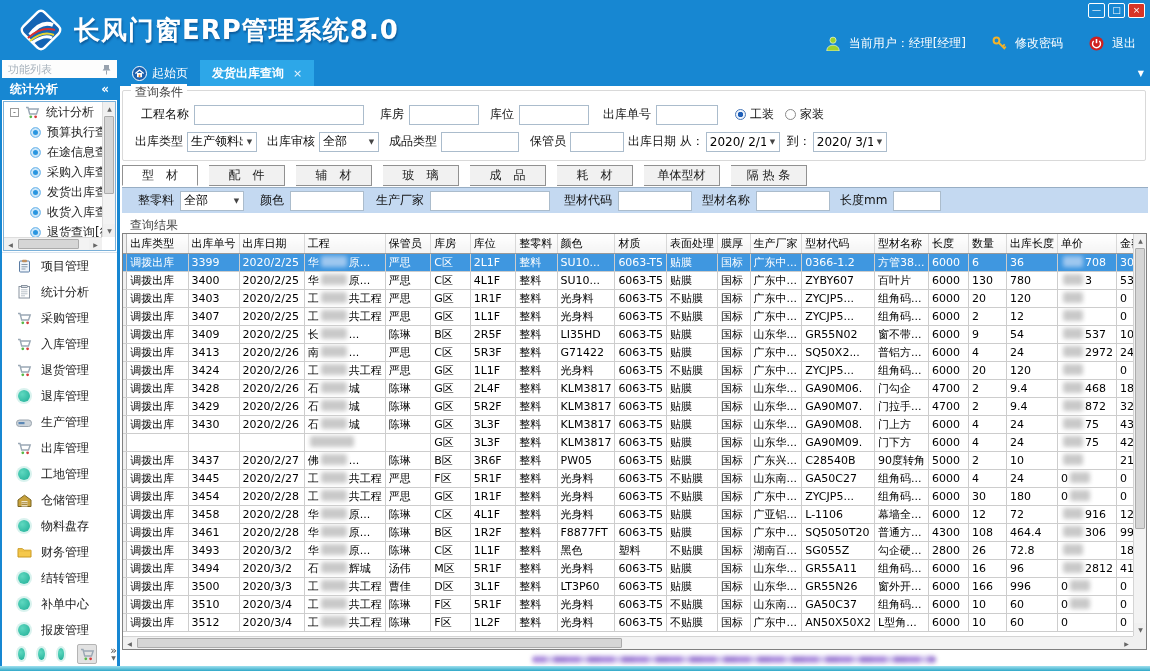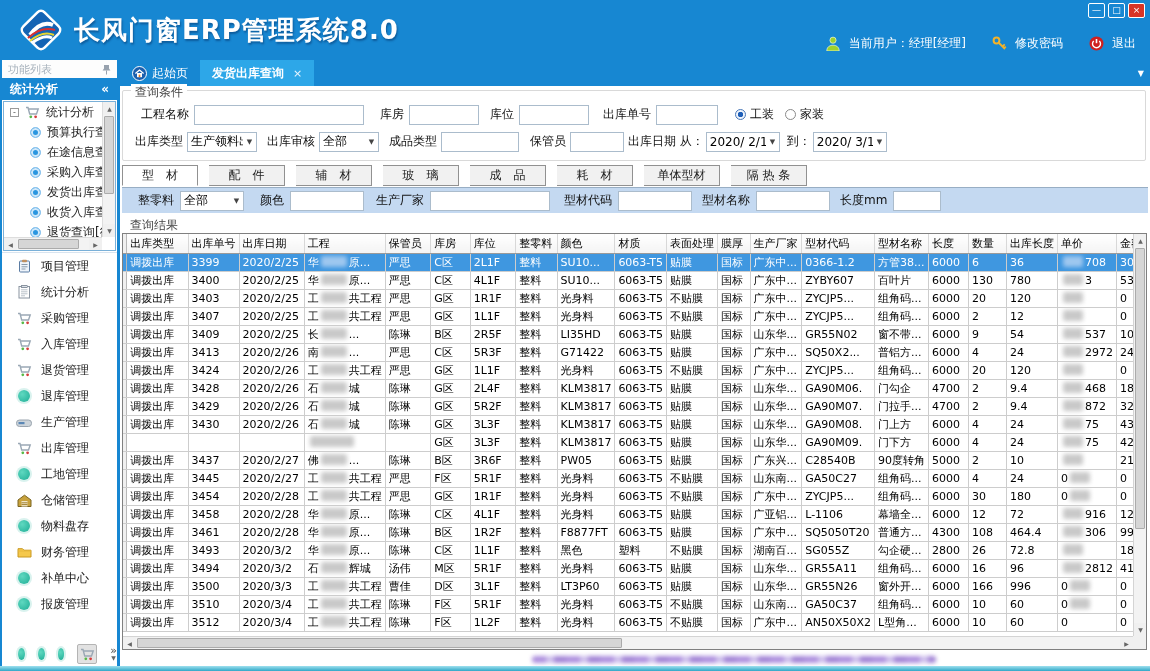--- a/index.html
+++ b/index.html
@@ -333,20 +333,26 @@
                 <path d="M1 5h13" stroke="#e8b83c"></path>
               </svg>
             </span>
           </span>
           <span>财务管理</span>
         </div>
         <div class="mod">
           <span class="ic">
             <span class="tealdot"></span>
           </span>
+          <span>结转管理</span>
+        </div>
+        <div class="mod">
+          <span class="ic">
+            <span class="tealdot"></span>
+          </span>
           <span>补单中心</span>
         </div>
         <div class="mod">
           <span class="ic">
             <span class="tealdot"></span>
           </span>
           <span>报废管理</span>
         </div>
       </div>
     <div class="side-footer">

